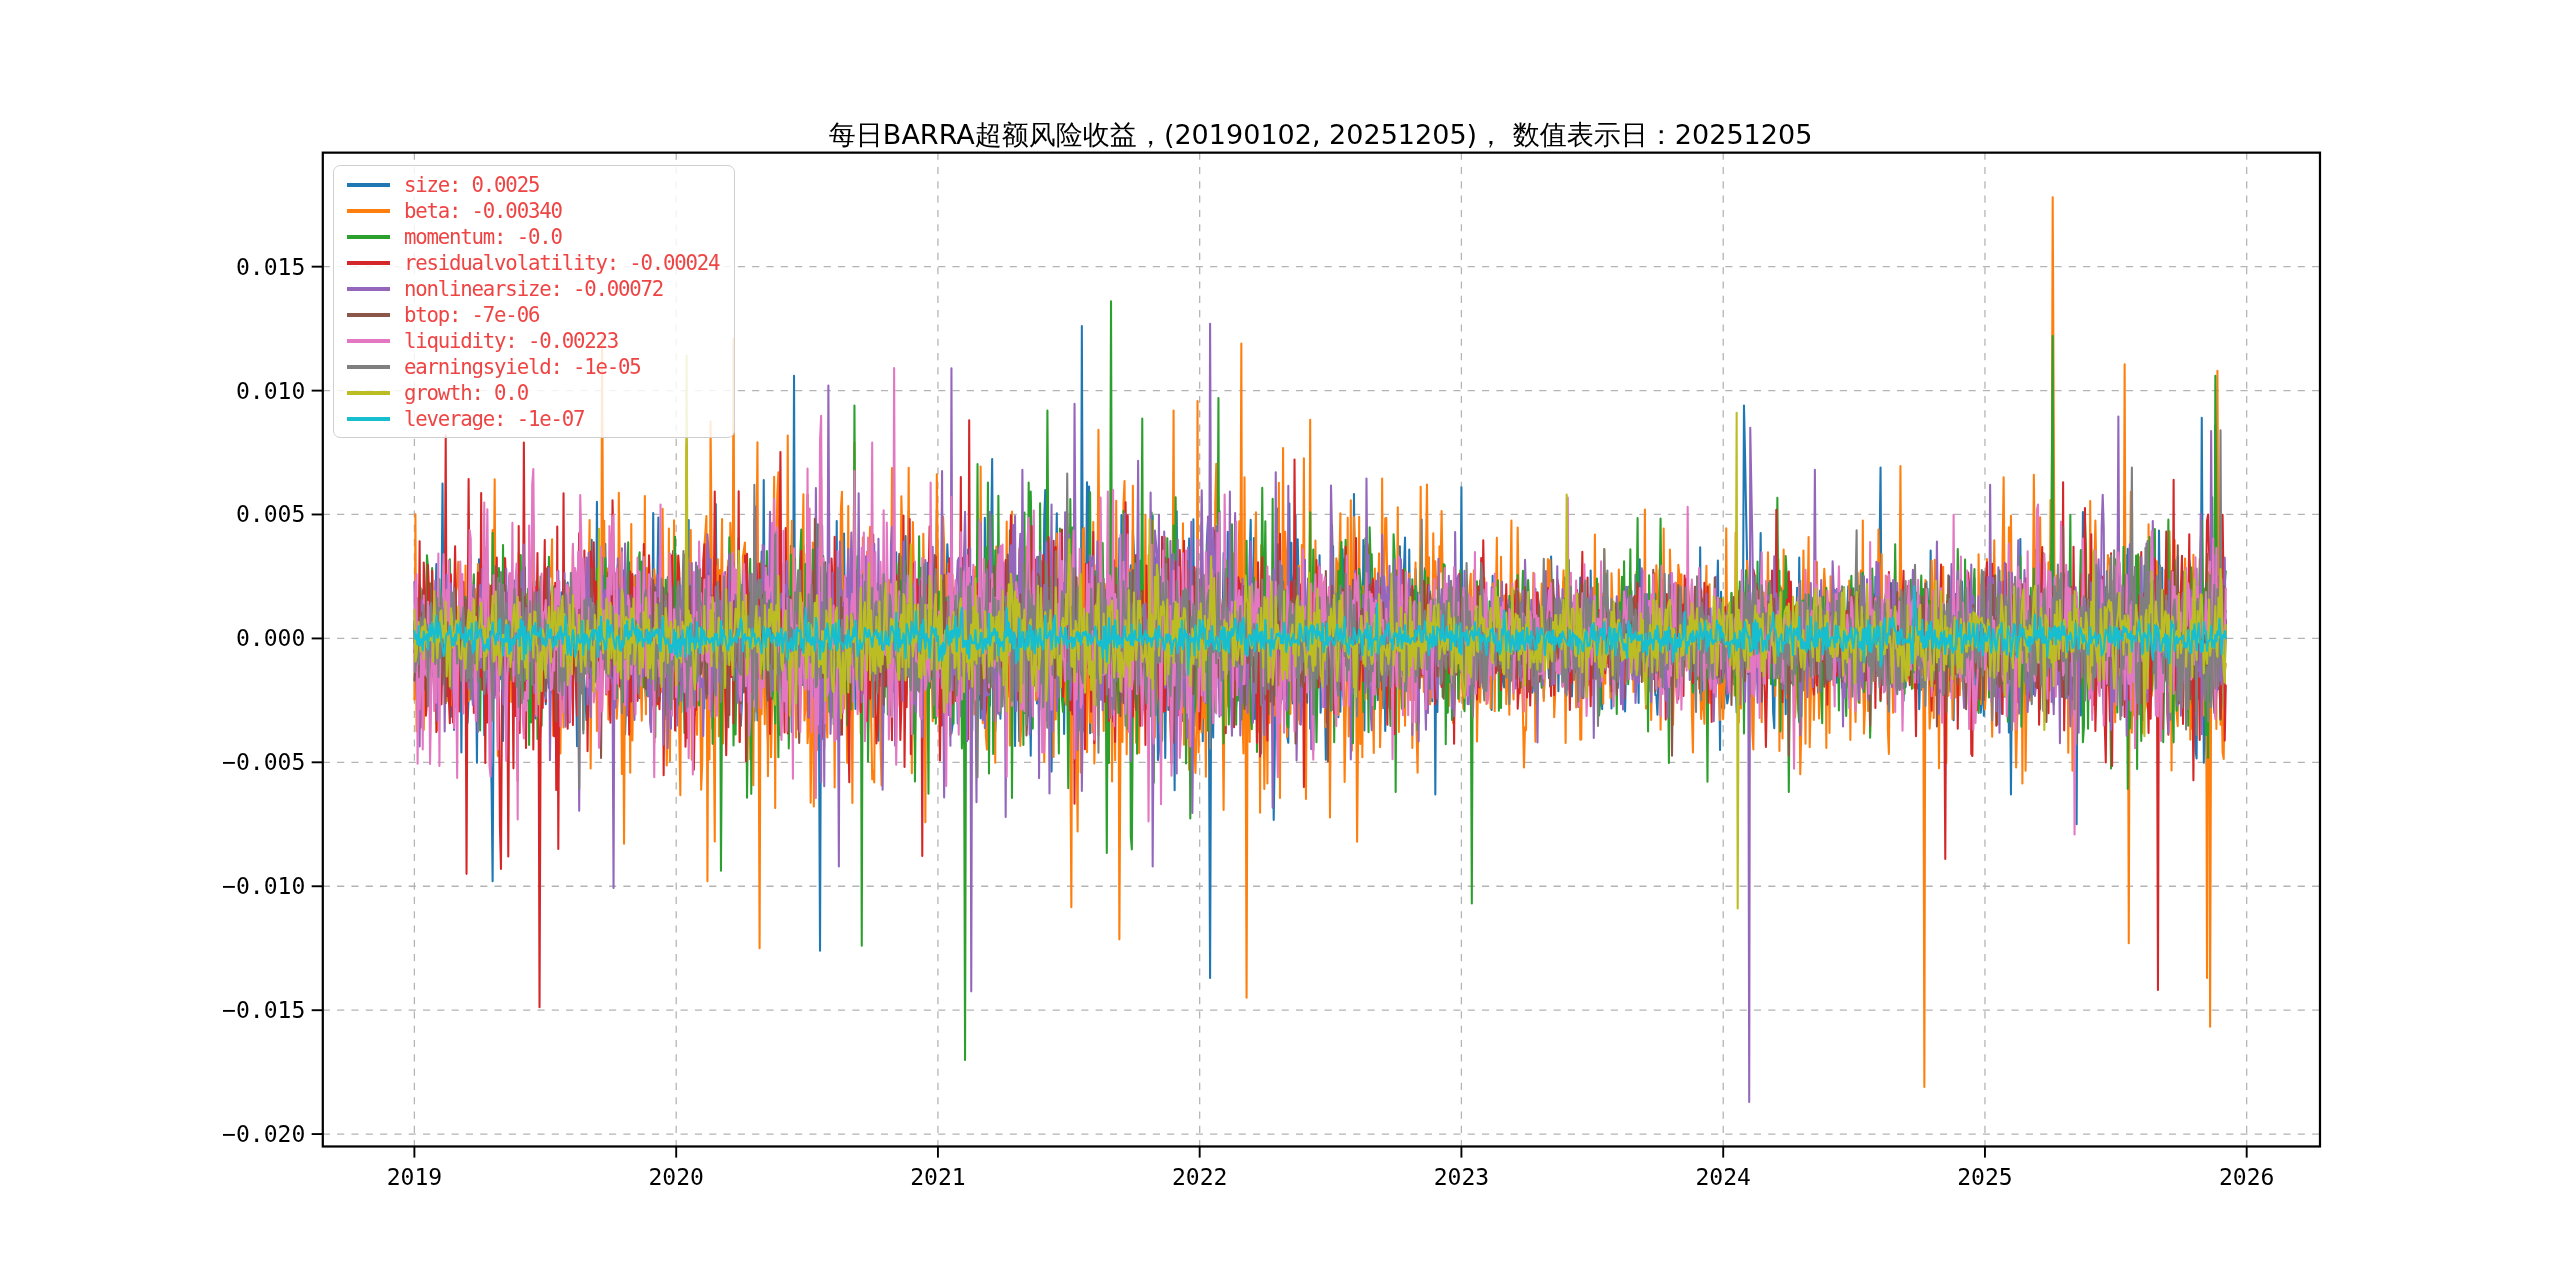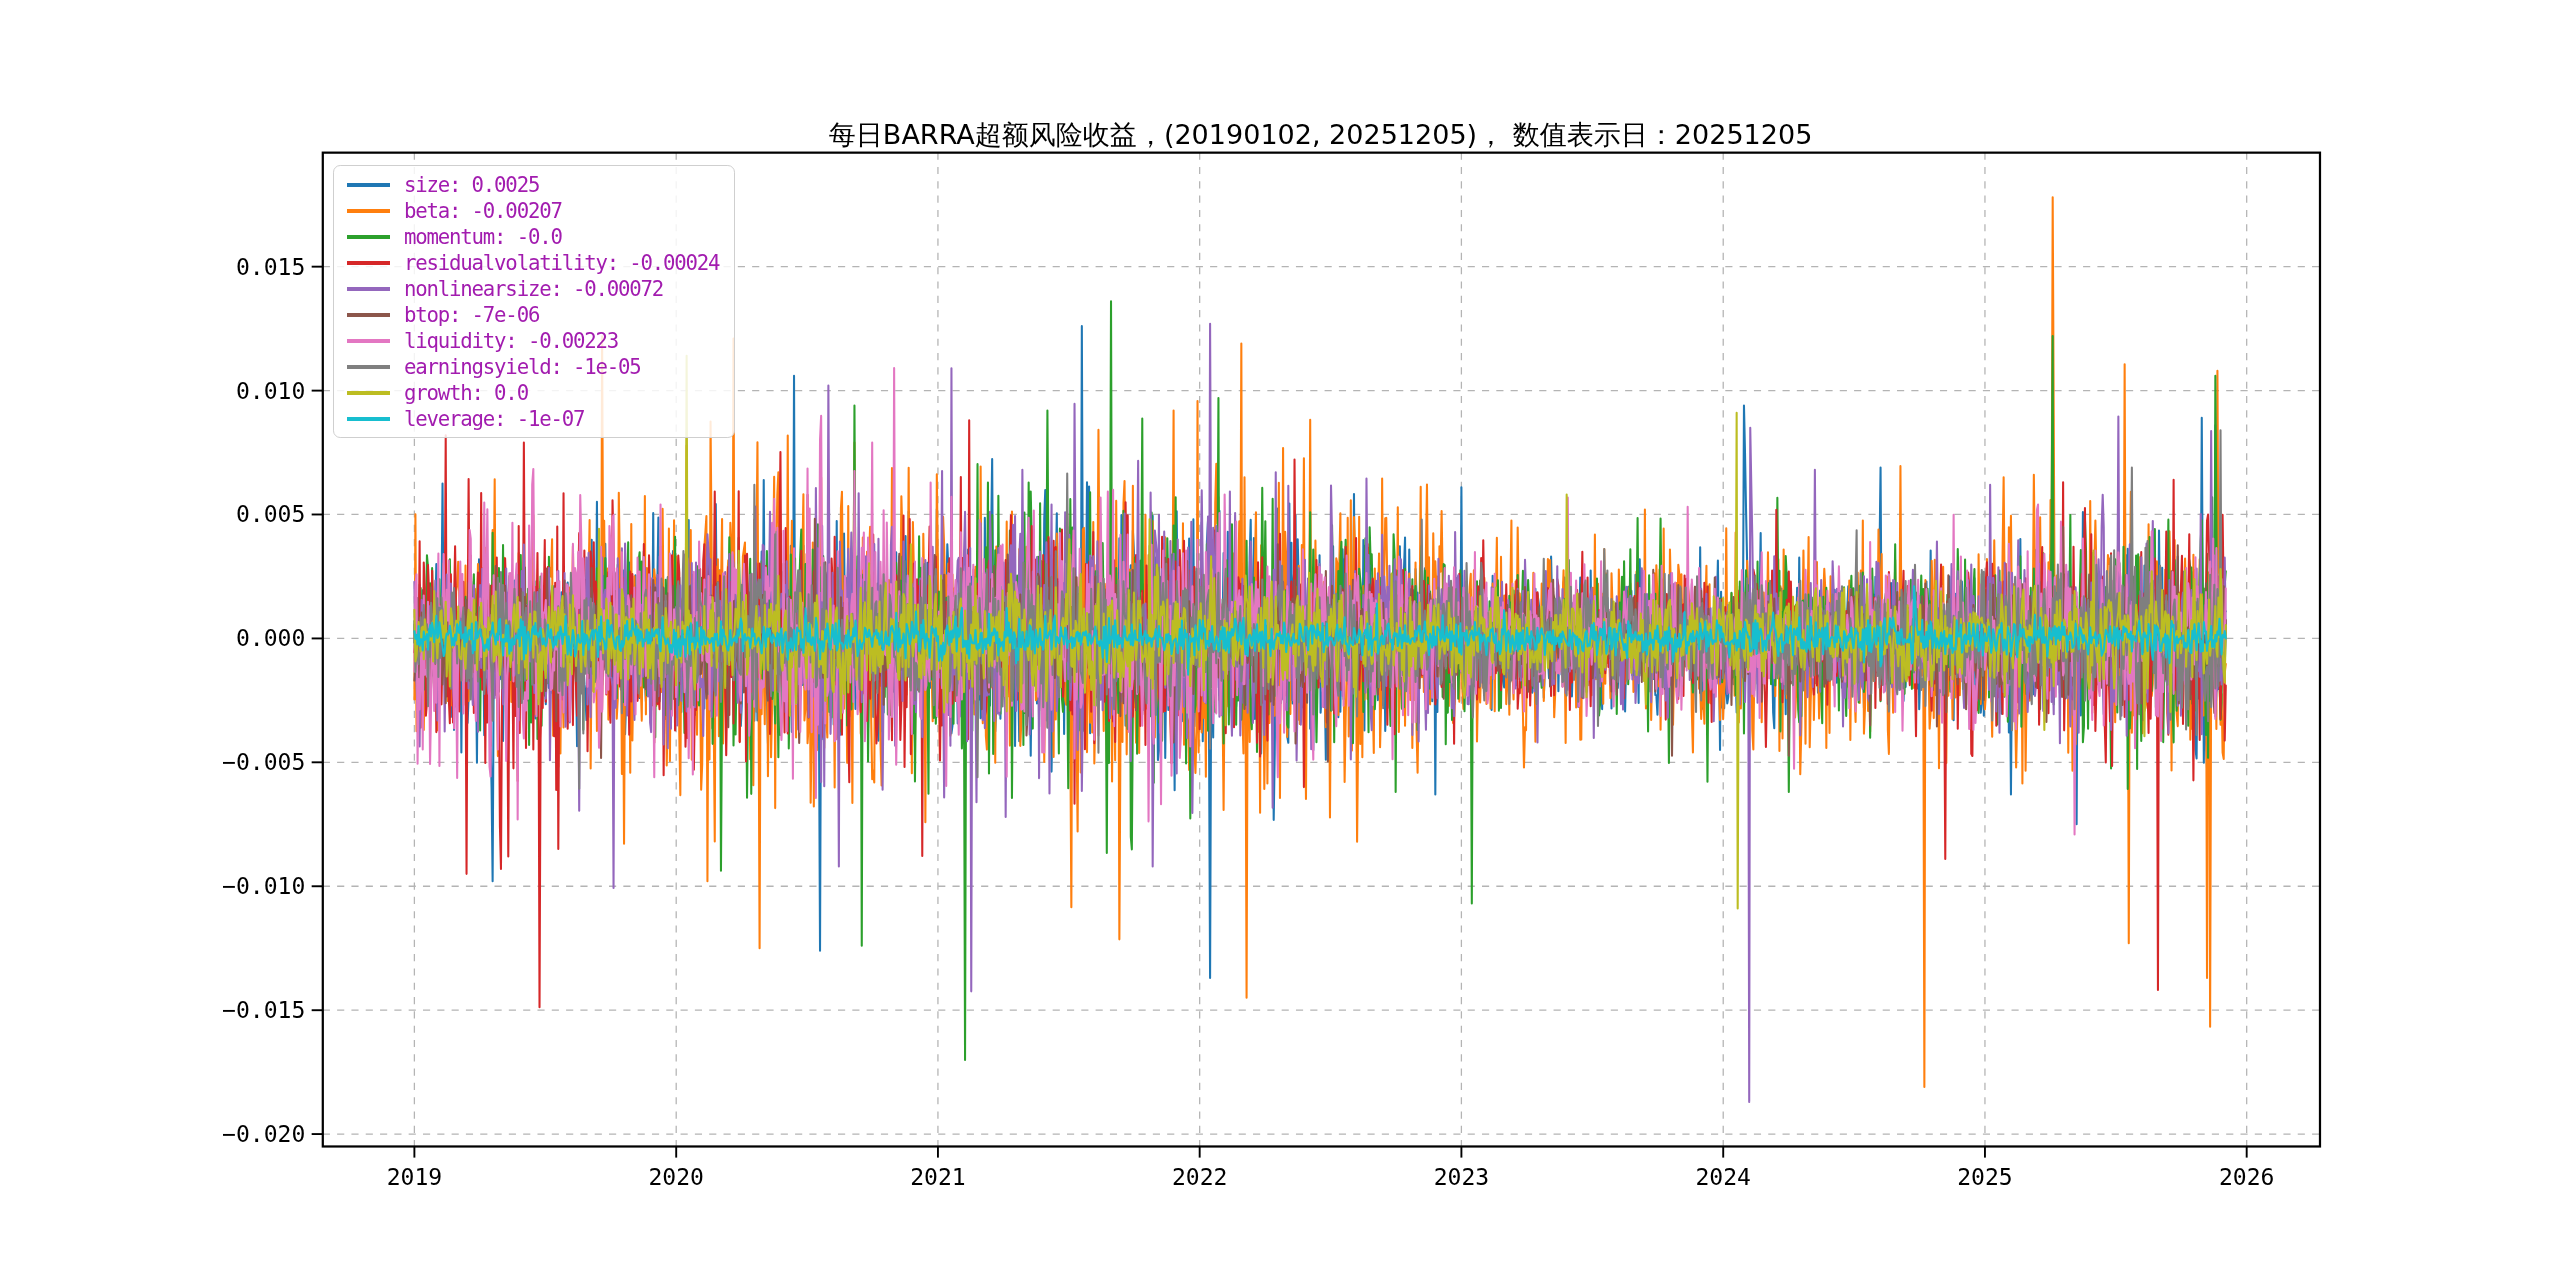--- a/index.html
+++ b/index.html
@@ -7,21 +7,21 @@
   svg{position:absolute;left:0;top:0;}
   .title{font:34px "DejaVu Sans", sans-serif;fill:#000000;}
   .grid{stroke:#b4b4b4;stroke-width:1.6;stroke-dasharray:9 9;fill:none;}
   .tick{stroke:#000000;stroke-width:2.4;}
   .ylab,.xlab{font:29px "DejaVu Sans Mono", monospace;fill:#000000;}
   .axes-border{fill:none;stroke:#000000;stroke-width:2.8;}
   .legend{position:absolute;left:333px;top:165px;background:rgba(255,255,255,0.84);
     border:1.6px solid #cfcfcf;border-radius:7.2px;padding:6.4px 14.3px 4.8px 6.4px;z-index:5;}
   .legend-row{display:flex;align-items:center;height:26px;}
   .legend-swatch{display:inline-block;width:43px;height:4px;margin:0 14.3px 0 6.4px;flex:0 0 43px;}
-  .legend-label{font:20.7px "DejaVu Sans Mono", monospace;letter-spacing:-1.2px;color:#a21caf;white-space:pre;}
+  .legend-label{font:20.7px "DejaVu Sans Mono", monospace;letter-spacing:-1.2px;color:#ef4444;white-space:pre;}
 </style>
 </head>
 <body>
 
 <div class="figure">
   <svg id="plot" width="2576" height="1288" viewBox="0 0 3240 1620">
     <defs>
       <clipPath id="plot-clip">
           <rect x="406" y="192" width="2512" height="1250"></rect>
         </clipPath>
@@ -95,21 +95,21 @@
         <text x="2825.8" y="1490" class="xlab" text-anchor="middle">2026</text>
       </g>
   </svg>
   <div class="legend" id="legend">
       <div class="legend-row">
         <span class="legend-swatch" style="background: rgb(31, 119, 180);"></span>
         <span class="legend-label">size: 0.0025</span>
       </div>
       <div class="legend-row">
         <span class="legend-swatch" style="background: rgb(255, 127, 14);"></span>
-        <span class="legend-label">beta: -0.00207</span>
+        <span class="legend-label">beta: -0.00340</span>
       </div>
       <div class="legend-row">
         <span class="legend-swatch" style="background: rgb(44, 160, 44);"></span>
         <span class="legend-label">momentum: -0.0</span>
       </div>
       <div class="legend-row">
         <span class="legend-swatch" style="background: rgb(214, 39, 40);"></span>
         <span class="legend-label">residualvolatility: -0.00024</span>
       </div>
       <div class="legend-row">

